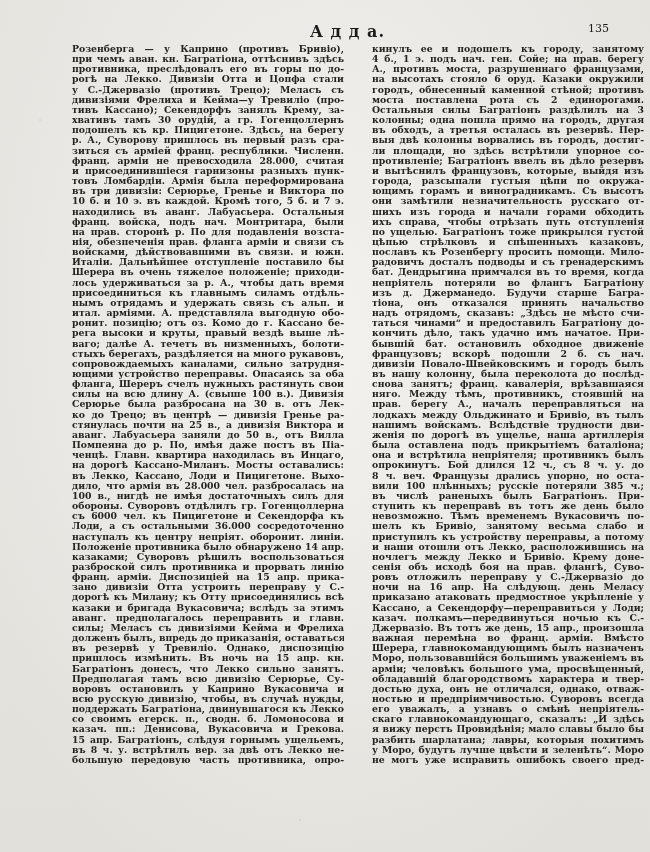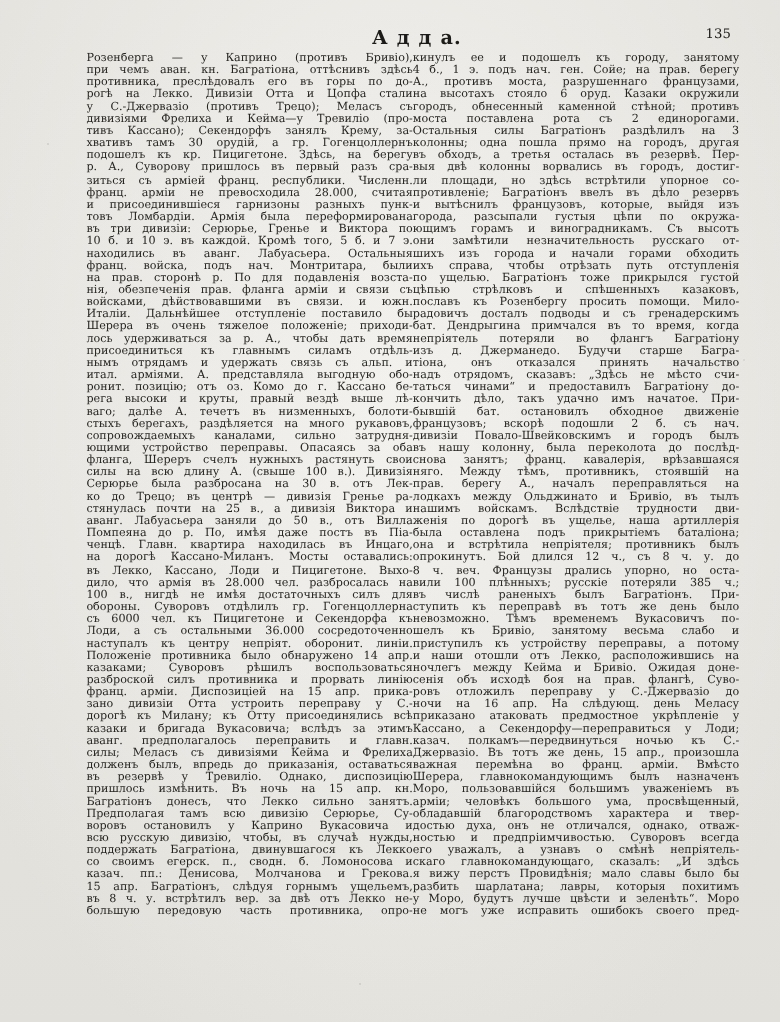--- a/index.html
+++ b/index.html
@@ -45,21 +45,22 @@
     right: 14px;
     top: 0;
     font-size: 11px;
     color: #1c1b19;
   }
   .columns {
     position: absolute;
     top: 44px;
     left: 72px;
     display: flex;
-    gap: 0;
+    gap: 28px;
+    font-weight: bold;
   }
   .col {
     width: 272px;
     overflow: hidden;
   }
   .tl {
     font-size: 9.3px;
     line-height: 10.15px;
     text-align: justify;
     text-align-last: justify;
@@ -152,21 +153,21 @@
         <div class="tl">силы; Меласъ съ дивизіями Кейма и Фрелиха</div>
         <div class="tl">долженъ былъ, впредь до приказанія, оставаться</div>
         <div class="tl">въ резервѣ у Тревиліо. Однако, диспозицію</div>
         <div class="tl">пришлось измѣнить. Въ ночь на 15 апр. кн.</div>
         <div class="tl">Багратіонъ донесъ, что Лекко сильно занятъ.</div>
         <div class="tl">Предполагая тамъ всю дивизію Серюрье, Су-</div>
         <div class="tl">воровъ остановилъ у Каприно Вукасовича и</div>
         <div class="tl">всю русскую дивизію, чтобы, въ случаѣ нужды,</div>
         <div class="tl">поддержать Багратіона, двинувшагося къ Лекко</div>
         <div class="tl">со своимъ егерск. п., сводн. б. Ломоносова и</div>
-        <div class="tl">казач. пп.: Денисова, Молчанова и Грекова.</div>
+        <div class="tl">казач. пп.: Денисова, Вукасовича и Грекова.</div>
         <div class="tl">15 апр. Багратіонъ, слѣдуя горнымъ ущельемъ,</div>
         <div class="tl">въ 8 ч. у. встрѣтилъ вер. за двѣ отъ Лекко не-</div>
         <div class="tl">большую передовую часть противника, опро-</div>
       </div>
     <div class="col">
         <div class="tl">кинулъ ее и подошелъ къ городу, занятому</div>
         <div class="tl">4 б., 1 э. подъ нач. ген. Сойе; на прав. берегу</div>
         <div class="tl">А., противъ моста, разрушеннаго французами,</div>
         <div class="tl">на высотахъ стояло 6 оруд. Казаки окружили</div>
         <div class="tl">городъ, обнесенный каменной стѣной; противъ</div>
@@ -208,21 +209,21 @@
         <div class="tl">она и встрѣтила непріятеля; противникъ былъ</div>
         <div class="tl">опрокинутъ. Бой длился 12 ч., съ 8 ч. у. до</div>
         <div class="tl">8 ч. веч. Французы дрались упорно, но оста-</div>
         <div class="tl">вили 100 плѣнныхъ; русскіе потеряли 385 ч.;</div>
         <div class="tl">въ числѣ раненыхъ былъ Багратіонъ. При-</div>
         <div class="tl">ступить къ переправѣ въ тотъ же день было</div>
         <div class="tl">невозможно. Тѣмъ временемъ Вукасовичъ по-</div>
         <div class="tl">шелъ къ Бривіо, занятому весьма слабо и</div>
         <div class="tl">приступилъ къ устройству переправы, а потому</div>
         <div class="tl">и наши отошли отъ Лекко, расположившись на</div>
-        <div class="tl">ночлегъ между Кейма и Бривіо. Ожидая доне-</div>
+        <div class="tl">ночлегъ между Лекко и Бривіо. Крему доне-</div>
         <div class="tl">сенія объ исходѣ боя на прав. флангѣ, Суво-</div>
         <div class="tl">ровъ отложилъ переправу у С.-Джервазіо до</div>
         <div class="tl">ночи на 16 апр. На слѣдующ. день Меласу</div>
         <div class="tl">приказано атаковать предмостное укрѣпленіе у</div>
         <div class="tl">Кассано, а Секендорфу—переправиться у Лоди;</div>
         <div class="tl">казач. полкамъ—передвинуться ночью къ С.-</div>
         <div class="tl">Джервазіо. Въ тотъ же день, 15 апр., произошла</div>
         <div class="tl">важная перемѣна во франц. арміи. Вмѣсто</div>
         <div class="tl">Шерера, главнокомандующимъ былъ назначенъ</div>
         <div class="tl">Моро, пользовавшійся большимъ уваженіемъ въ</div>

